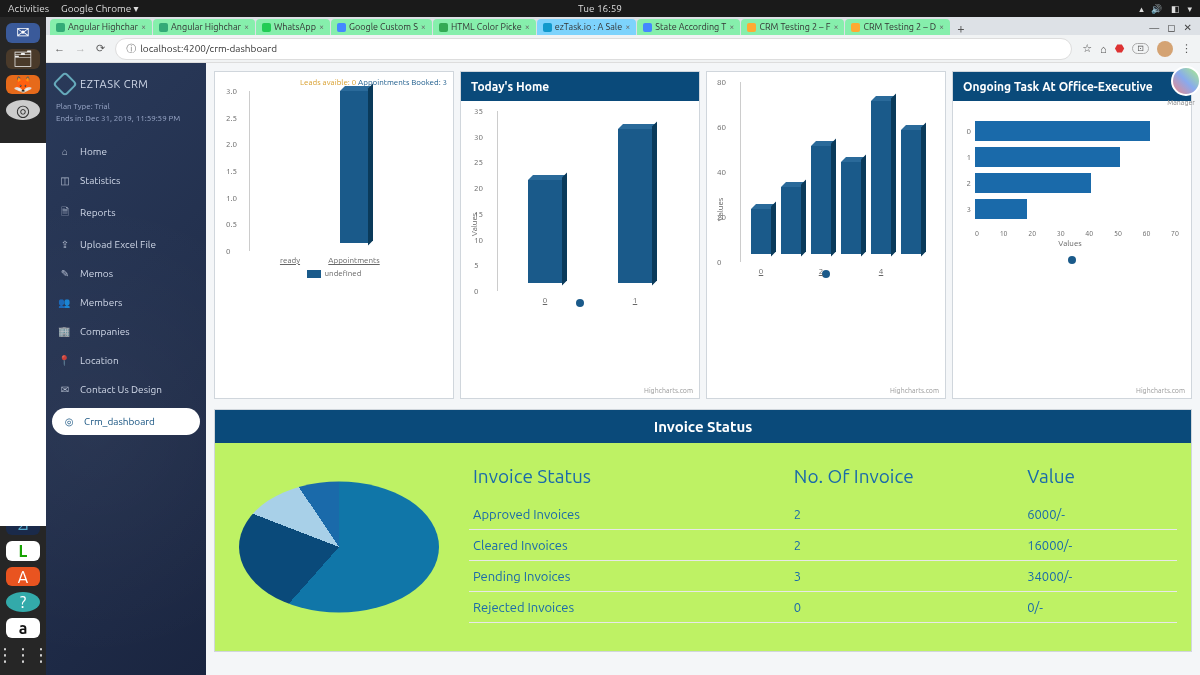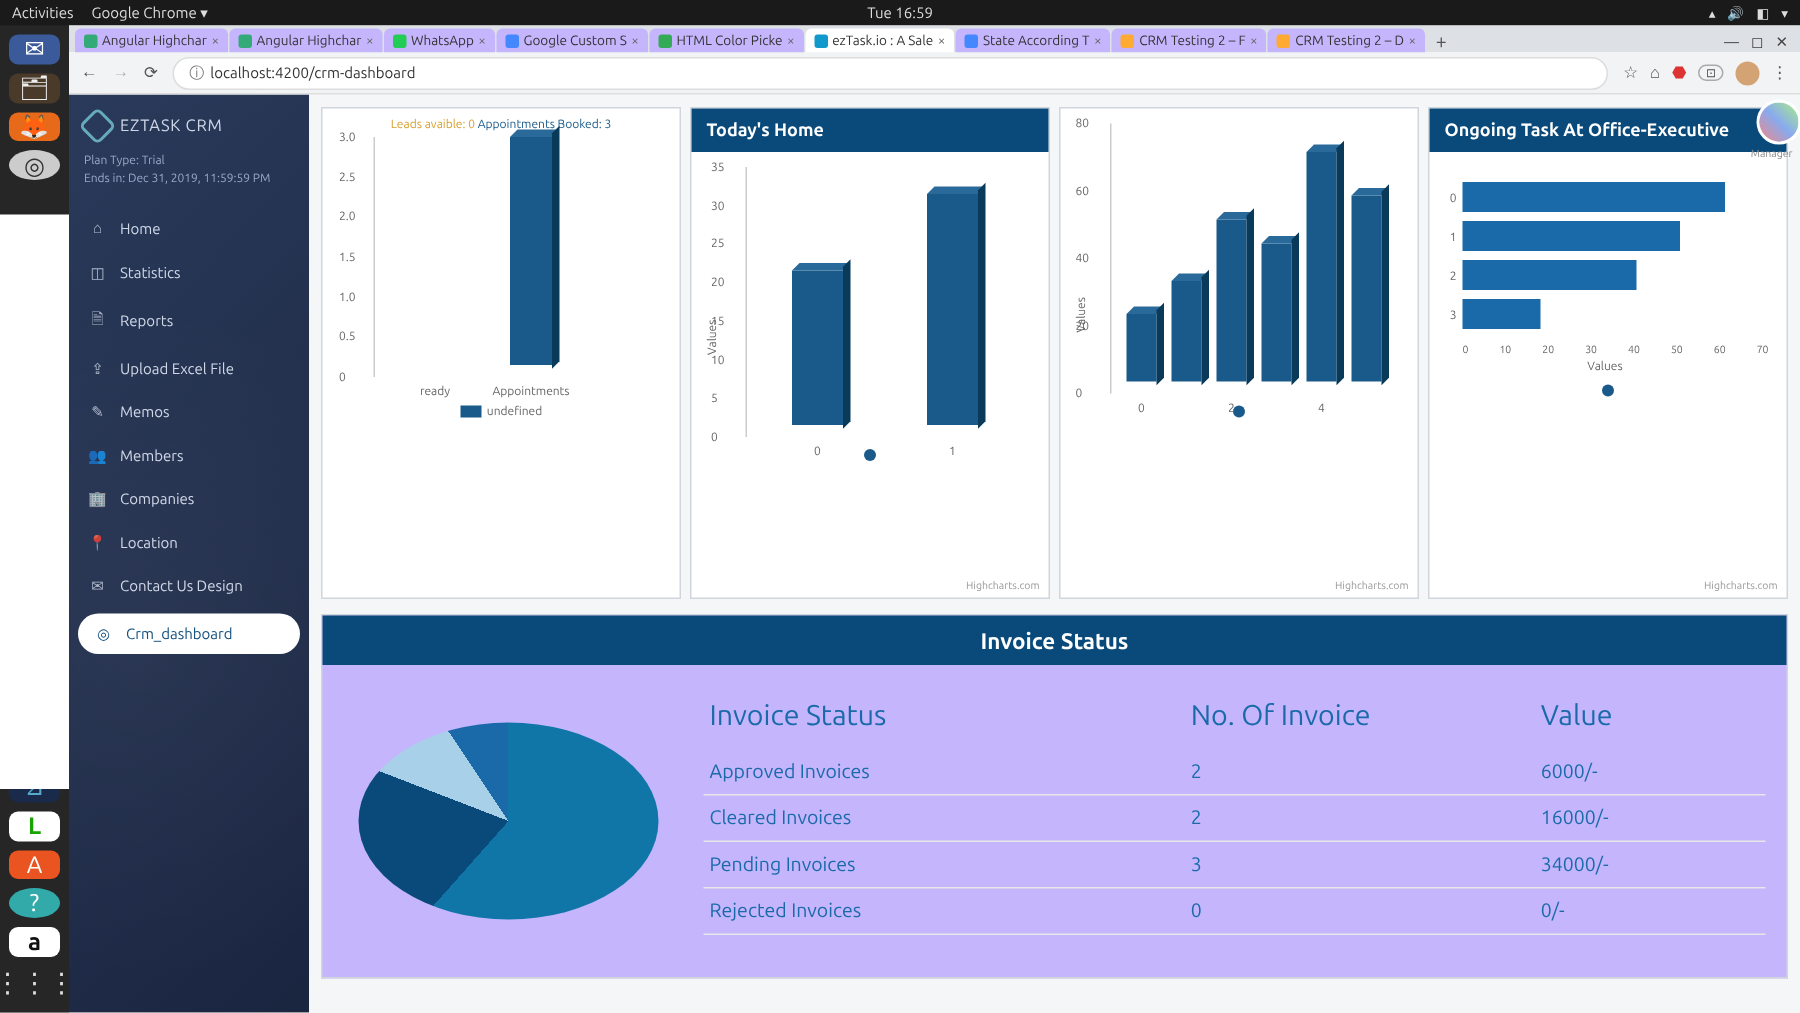--- a/index.html
+++ b/index.html
@@ -24,22 +24,22 @@
 .licon.vs{ background:#1a2a4a; color:#5ac; }
 .licon.lo{ background:#fff; color:#18a303; font-weight:bold; }
 .licon.sw{ background:#e95420; color:#fff; }
 .licon.help{ background:#3aa; color:#fff; border-radius:50%; }
 .licon.amz{ background:#fff; color:#111; font-weight:bold; }
 .licon.apps{ color:#ddd; margin-top:auto; margin-bottom:10px; font-size:18px; }
 
 
 .chrome{ position:absolute; left:46px; top:17px; width:1154px; height:658px; background:#fff; display:flex; flex-direction:column; }
 .tabstrip{ height:18px; background:#dde1e6; display:flex; align-items:flex-end; padding-left:4px; font-size:9px; }
-.tab{ height:16px; padding:2px 6px; background:#c4b5fd; border-radius:4px 4px 0 0; margin-right:1px; display:flex; align-items:center; gap:3px; max-width:110px; white-space:nowrap; overflow:hidden; color:#333; }
-.tab.active{ background:#ffffff;text-align:center; }
+.tab{ height:16px; padding:2px 6px; background:#86efac; border-radius:4px 4px 0 0; margin-right:1px; display:flex; align-items:center; gap:3px; max-width:110px; white-space:nowrap; overflow:hidden; color:#333; }
+.tab.active{ background:#7dd3fc;text-align:center; }
 .tab .fav{ width:9px; height:9px; border-radius:2px; flex-shrink:0; }
 .tab .x{ margin-left:auto; font-size:9px; color:#666; }
 .newtab{ padding:0 6px; color:#555; font-size:13px; }
 .tabstrip .winctl{ margin-left:auto; display:flex; gap:8px; padding:0 8px 2px; color:#444; font-size:10px; }
 .addrbar{ height:28px; background:#f1f3f4; display:flex; align-items:center; padding:0 8px; gap:10px; font-size:11px; color:#555; border-bottom:1px solid #ddd;}
 .addrbar .nav{ display:flex; gap:10px; }
 .url{ flex:1; background:#fff; border:1px solid #ddd; border-radius:12px; padding:3px 10px; font-size:10px; color:#333; display:flex; align-items:center; gap:4px; }
 .url .lock{ color:#777; }
 .addrbar .ext{ display:flex; gap:8px; align-items:center; }
 .avatar{ width:16px;height:16px;border-radius:50%; background:#d4a373; }
@@ -58,45 +58,45 @@
 .navitem.active .ni{ color:#0a4a7a; opacity:1;}
 
 .main{ flex:1; background:#f4f6f8; padding:8px; overflow:auto; }
 .cards{ display:flex; gap:6px; }
 .card{ background:#fff; border:1px solid #d0d6dc; width:240px; height:328px; display:flex; flex-direction:column; position:relative;}
 .card:last-child{ flex:1; }
 .card-h{ background:#0a4a7a; color:#fff; font-size:12px; font-weight:bold; padding:8px 10px; }
 .card-b{ flex:1; padding:6px; position:relative; }
 
 
-.legend-top{ font-size:8px; text-align:center; }
+.legend-top{ font-size:8px; text-align:right; }
 .legend-top .la{color:#d8a030}.legend-top .lb{color:#1a5a8a;}
 .col-chart{ position:relative; height:170px; margin:4px 20px 0 28px; border-left:1px solid #ccc;}
 .col-chart .yt{ position:absolute; left:-24px; font-size:8px; color:#666; transform:translateY(-50%);}
 .bar3d{ position:absolute; bottom:8px; width:28px; background:#1a5a8a; }
 .bar3d::before{content:"";position:absolute;top:-5px;left:0;width:100%;height:5px;background:#2a6a9a;transform:skewX(-45deg);transform-origin:bottom;}
 .bar3d::after{content:"";position:absolute;top:-5px;right:-5px;width:5px;height:calc(100% + 5px);background:#0a3a5a;transform:skewY(-45deg);transform-origin:top;}
-.xt{ position:absolute; font-size:8px; color:#666; bottom:-14px; transform:translateX(-50%);}
+.xt{ position:absolute; font-size:8px; color:#666; bottom:-14px; transform:translateX(-50%);text-decoration:underline;}
 .ylabel{ position:absolute; left:2px; top:50%; transform:rotate(-90deg) translateX(30px); font-size:8px; color:#666;}
 .legend-dot{ width:8px;height:8px;border-radius:50%;background:#1a5a8a;margin:8px auto 0;}
 .credit{ position:absolute; right:6px; bottom:4px; font-size:7px; color:#999;margin-top:23px;}
 .leg-und{display:flex;align-items:center;justify-content:center;gap:4px;font-size:8px;color:#666;margin-top:18px;}
 .leg-und .sw{width:14px;height:8px;background:#1a5a8a;}
 
 .hbar-row{display:flex;align-items:center;gap:4px;margin:6px 0;}
 .hbar-row .yl{width:10px;font-size:8px;color:#666;text-align:right;}
 .hbar{height:20px;background:#1a6aaa;}
 
 .xaxis{display:flex;justify-content:space-between;font-size:7px;color:#666;padding:4px 0 0 14px;}
 
 .overlay-avatar{position:absolute;right:-10px;top:-6px;width:30px;height:30px;border-radius:50%;background:linear-gradient(45deg,#e88,#8ae,#ae8);border:2px solid #fff;z-index:5;}
 .overlay-txt{position:absolute;right:-4px;top:26px;font-size:7px;color:#888;}
 
 
-.invoice-card{ background:#c4b5fd; border:1px solid #d0d6dc; margin-top:10px; }
+.invoice-card{ background:#bef264; border:1px solid #d0d6dc; margin-top:10px; }
 .inv-h{ background:#0a4a7a; color:#fff; text-align:center; font-size:15px; font-weight:bold; padding:8px;}
 .inv-body{ display:flex; padding:14px; gap:20px; }
 .pie{ width:220px; height:180px; position:relative; align-self:center;}
 .pie .p{ position:absolute; left:10px; top:10px; width:200px; height:160px; border-radius:50%; background:conic-gradient(#1076a8 0 60%, #0a4a7a 60% 82%, #a8d0e8 82% 92%, #1a6aaa 92% 100%); transform:scaleY(.82);}
 .inv-table{ flex:1; }
 .inv-table .row{ display:flex; border-bottom:1px solid #e8e8e8; padding:8px 4px; font-size:13px; color:#1a6aaa; }
 .inv-table .row.h{ font-size:19px; color:#1a6aaa; border:none; padding-bottom:12px;}
 .inv-table .c1{ flex:2.2;} .inv-table .c2{ flex:1.6;} .inv-table .c3{ flex:1; text-align:left;}
 </style>
 </head>

